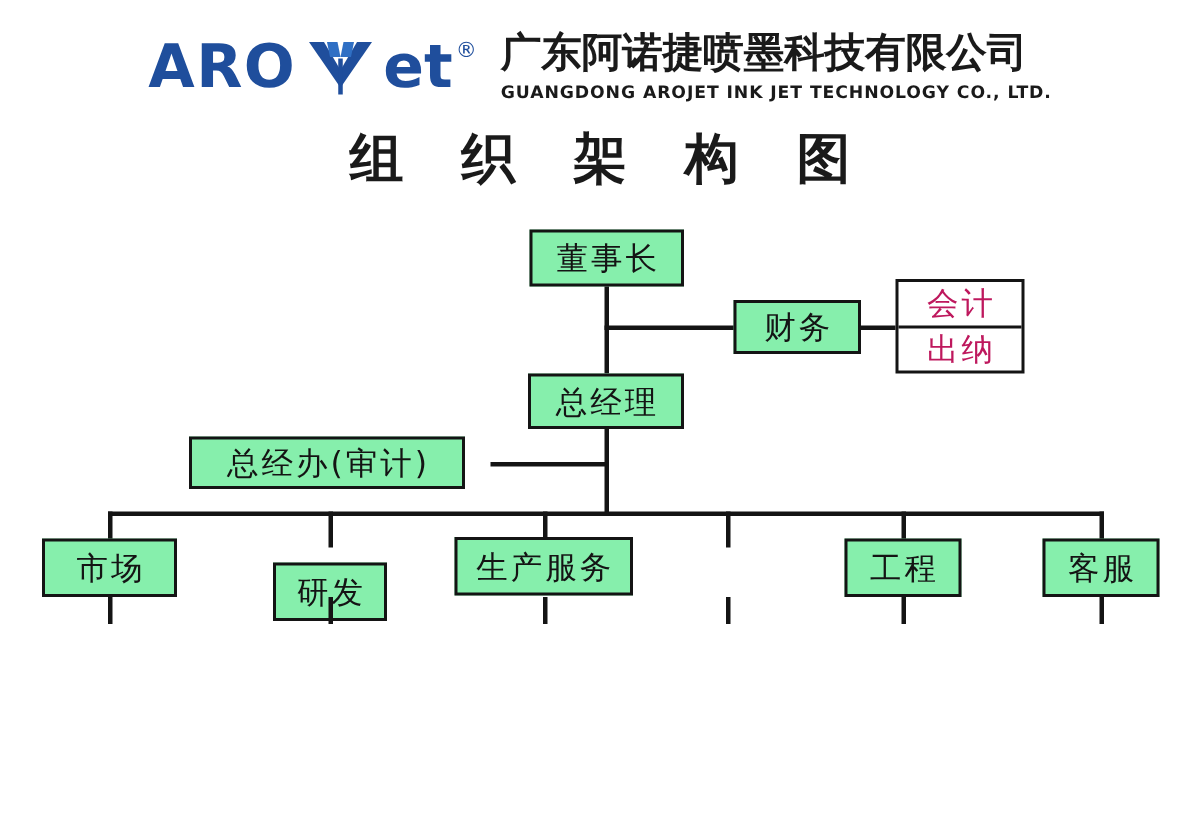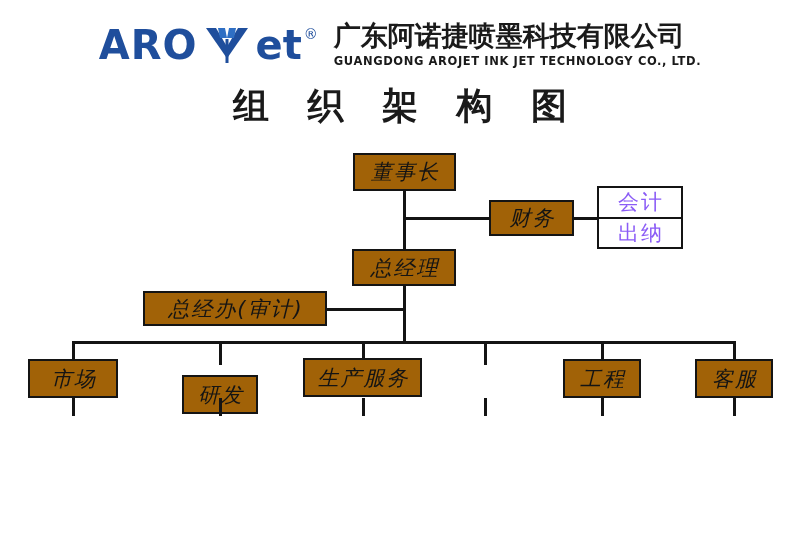--- a/index.html
+++ b/index.html
@@ -98,31 +98,30 @@
   .canvas {
     position: absolute;
     left: 0; top: 0;
     width: 800px;
     height: 549px;
   }
   .box {
     position: absolute;
     box-sizing: border-box;
     border: 2.5px solid #141414;
-    background: #a16207;
+    background: #86efac;
     display: flex;
     align-items: center;
     justify-content: center;
     font-size: 21px;
     color: #141414;
     font-family: "DejaVu Sans", "Liberation Sans", sans-serif;
     letter-spacing: 2px;
     text-indent: 2px;
     white-space: nowrap;
-    font-style: italic;
   }
   .box.vert {
     writing-mode: vertical-rl;
     text-orientation: upright;
     letter-spacing: 2px;
     text-indent: 0;
     font-size: 20px;
     line-height: 1;
   }
   .stack {
@@ -132,21 +131,21 @@
     background: #ffffff;
     display: flex;
     flex-direction: column;
   }
   .stack .cell {
     flex: 1;
     display: flex;
     align-items: center;
     justify-content: center;
     font-size: 21px;
-    color: #8b5cf6;
+    color: #be185d;
     letter-spacing: 2px;
     text-indent: 2px;
   }
   .stack .cell + .cell { border-top: 2.5px solid #141414; }
 
   
   .group {
     position: absolute;
     box-sizing: border-box;
     border: 2.5px solid #141414;
@@ -220,21 +219,21 @@
       <div class="cell">会计</div>
       <div class="cell">出纳</div>
     </div>
 
     <div class="box" style="left:352px; top:249px; width:104px; height:37px;">总经理</div>
 
     <div class="ln lnv" style="left:403px; top:286px; height:56px;"></div>
 
     <div class="ln lnh" style="left:327px; top:308px; width:78px;"></div>
 
-    <div class="box" style="left:143px; top:291px; width:184px; height:35px;">总经办(审计)</div>
+    <div class="box" style="left:126px; top:291px; width:184px; height:35px;">总经办(审计)</div>
 
     <div class="ln lnh" style="left:72px; top:341px; width:664px;"></div>
 
     <div class="ln lnv" style="left:72px;  top:341px; height:24px;"></div>
     <div class="ln lnv" style="left:219px; top:341px; height:24px;"></div>
     <div class="ln lnv" style="left:362px; top:341px; height:24px;"></div>
     <div class="ln lnv" style="left:484px; top:341px; height:24px;"></div>
     <div class="ln lnv" style="left:601px; top:341px; height:24px;"></div>
     <div class="ln lnv" style="left:733px; top:341px; height:24px;"></div>
 

